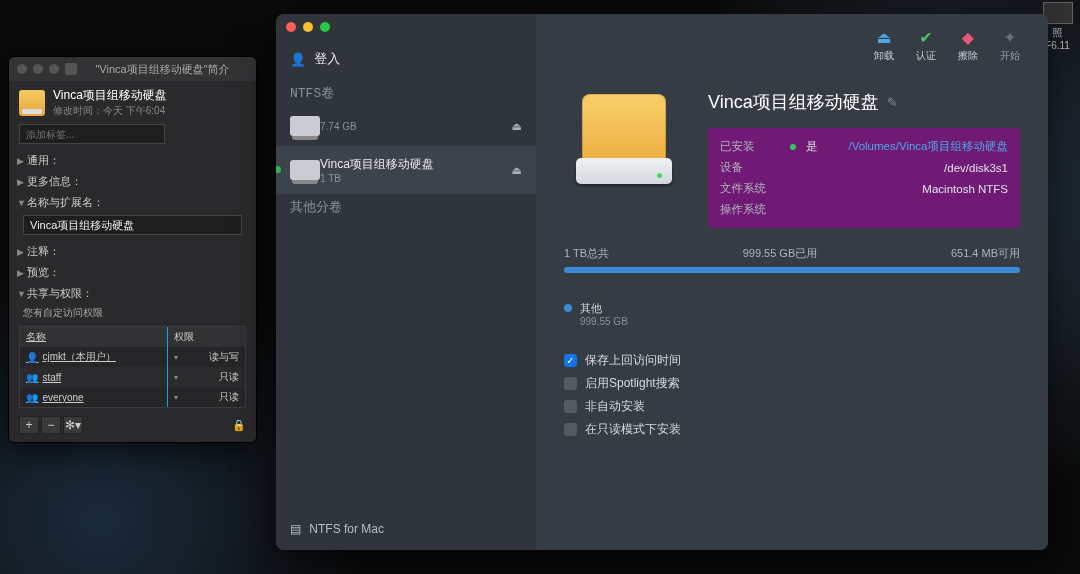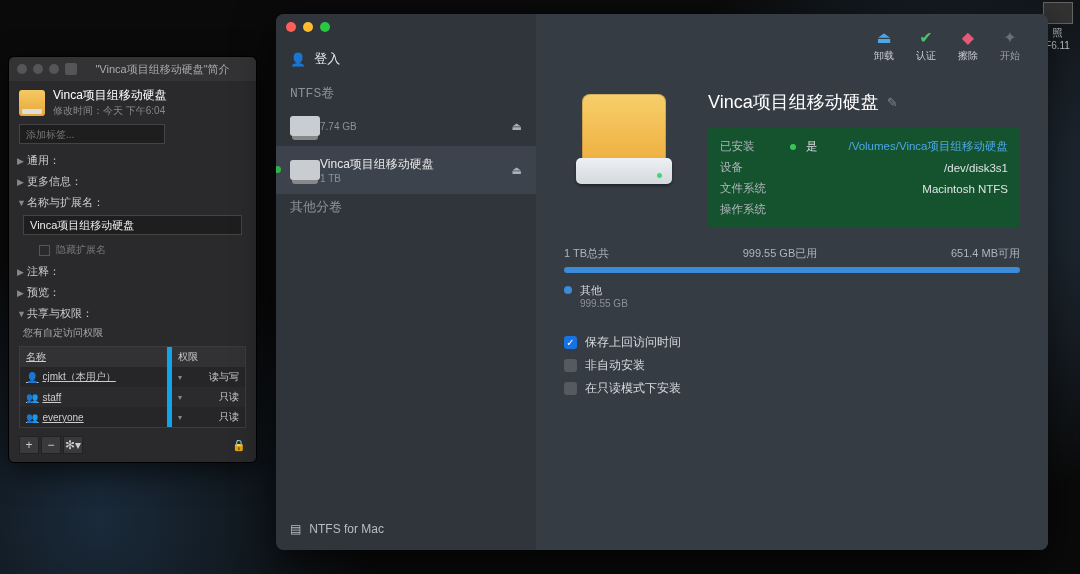--- a/index.html
+++ b/index.html
@@ -29,21 +29,21 @@
 .name-field { margin: 2px 14px 6px; height: 20px; background: #1e1e1f; border: 1px solid #444; color: #eee; padding: 2px 6px; font-size: 11px; width: calc(100% - 28px); }
 .chk-row { padding: 2px 14px 4px 30px; color: #777; font-size: 10px; display: flex; gap: 6px; align-items: center; }
 .chk-row .box { width: 11px; height: 11px; border: 1px solid #555; background: #2a2a2c; }
 .perm-head { padding: 2px 14px 4px 14px; color: #aaa; font-size: 10px; }
 .perm-table { margin: 2px 10px 4px; border: 1px solid #3c3c3e; font-size: 10px; }
 .perm-table .hdr, .perm-table .row { display: flex; }
 .perm-table .hdr { background: #323234; color: #ccc; }
 .perm-table .row { background: #262628; }
 .perm-table .row.alt { background: #2b2b2d; }
 .perm-table .c1 { flex: 1; padding: 3px 6px; display:flex; align-items:center; gap:4px;text-decoration:underline; }
-.perm-table .c2 { width: 78px; padding: 3px 6px; border-left: 5px solid #0ea5e9; display:flex; align-items:center; justify-content:space-between;text-align:right; }
+.perm-table .c2 { width: 78px; padding: 3px 6px; border-left: 1px solid #0ea5e9; display:flex; align-items:center; justify-content:space-between;text-align:right; }
 .perm-table .car { color:#888; font-size:8px; }
 .perm-foot { display:flex; align-items:center; gap:2px; padding: 4px 10px 8px; }
 .perm-foot .btn { width: 20px; height: 18px; background:#3a3a3c; border:1px solid #222; color:#ccc; display:flex;align-items:center;justify-content:center; font-size:12px; }
 .perm-foot .lock { margin-left:auto; color:#c9a24a; }
 
 
 .main-win { position: absolute; left: 276px; top: 14px; width: 772px; height: 536px; background: #2e333a; border-radius: 8px; box-shadow: 0 12px 40px rgba(0,0,0,.7); display: flex; overflow: hidden; color: #d6dbe0; }
 .sidebar { width: 260px; background: #30353c; display: flex; flex-direction: column; }
 .sb-titlebar { height: 26px; display:flex; align-items:center; padding: 0 10px; gap:7px; }
 .sb-titlebar .dot.red { background:#ff5f57; } .sb-titlebar .dot.yel { background:#febc2e; } .sb-titlebar .dot.grn { background:#28c840; }
@@ -74,31 +74,31 @@
 .main-body { padding: 10px 28px 0 28px; display:flex; gap: 24px; }
 .big-drive { width: 120px; display:flex; flex-direction:column; align-items:center; }
 .drive-art { width: 96px; height: 96px; position:relative; margin-top:4px; }
 .drive-art .top { position:absolute; top:0; left:6px; right:6px; height:72px; background:linear-gradient(#f7cf6a,#eead3e); border-radius:8px; box-shadow: inset 0 0 0 1px rgba(0,0,0,.15); }
 .drive-art .base { position:absolute; bottom:6px; left:0; right:0; height:26px; background:linear-gradient(#eef1f4,#d4d9de); border-radius:5px; box-shadow: 0 2px 3px rgba(0,0,0,.4); }
 .drive-art .led { position:absolute; bottom:12px; right:10px; width:5px; height:5px; background:#3ddc6a; border-radius:50%; }
 
 .main-info { flex:1; }
 .main-info h1 { color:#fff; font-size:18px; font-weight:500; display:flex; align-items:center; gap:8px; }
 .main-info h1 .pencil { color:#7d858e; font-size:13px; }
-.props { margin-top: 14px; background:#14532d; border-radius:4px; padding: 8px 12px; font-size:11.5px; }
+.props { margin-top: 14px; background:#701a75; border-radius:4px; padding: 8px 12px; font-size:11.5px; }
 .props .prow { display:flex; align-items:center; padding:3px 0; gap: 10px; }
 .props .plabel { width: 60px; color:#aeb5bd; }
 .props .pval { margin-left:auto; color:#dfe4e9; }
 .props .pval.link { color:#4da6e8; }
 .props .bullet { width:6px; height:6px; background:#37c759; border-radius:50%; }
 
 .usage { padding: 18px 28px 0 28px; font-size:11px; }
 .usage-row { display:flex; justify-content:space-between; color:#aeb5bd; margin-bottom:6px; }
 .usage-bar { height:6px; background:#3a8bd8; border-radius:3px; position:relative; }
-.usage-legend { margin-top:10px; display:flex; gap:8px; align-items:flex-start; font-size:11px; }
+.usage-legend { margin-top:28px; display:flex; gap:8px; align-items:flex-start; font-size:11px; }
 .usage-legend .sw { width:8px; height:8px; background:#3a8bd8; border-radius:50%; margin-top:3px; }
 .usage-legend .lt1 { color:#d6dbe0; }
 .usage-legend .lt2 { color:#8a9199; font-size:10px; }
 
 .opts { padding: 22px 28px 0 28px; font-size:12px; }
 .opt-row { display:flex; align-items:center; gap:8px; padding:3px 0; color:#d6dbe0; }
 .ck { width:13px; height:13px; border-radius:3px; background:#555a61; display:flex; align-items:center; justify-content:center; font-size:10px; color:#fff; }
 .ck.on { background:#1673e6; }
 </style>
 </head>
@@ -136,24 +136,20 @@
     </div>
   <div class="section-row">
       <span class="tri">▶</span>
       <span>更多信息：</span>
     </div>
   <div class="section-row">
       <span class="tri">▼</span>
       <span>名称与扩展名：</span>
     </div>
   <input class="name-field" value="Vinca项目组移动硬盘" style="">
-  <div class="chk-row">
-      <span class="box"></span>
-      <span>隐藏扩展名</span>
-    </div>
   <div class="section-row">
       <span class="tri">▶</span>
       <span>注释：</span>
     </div>
   <div class="section-row">
       <span class="tri">▶</span>
       <span>预览：</span>
     </div>
   <div class="section-row">
       <span class="tri">▼</span>
@@ -313,20 +309,24 @@
       </div>
     </div>
 
     <div class="opts">
       <div class="opt-row">
           <span class="ck on">✓</span>
           <span>保存上回访问时间</span>
         </div>
       <div class="opt-row">
           <span class="ck"></span>
+          <span>启用Spotlight搜索</span>
+        </div>
+      <div class="opt-row">
+          <span class="ck"></span>
           <span>非自动安装</span>
         </div>
       <div class="opt-row">
           <span class="ck"></span>
           <span>在只读模式下安装</span>
         </div>
     </div>
   </div>
 </div>
 

